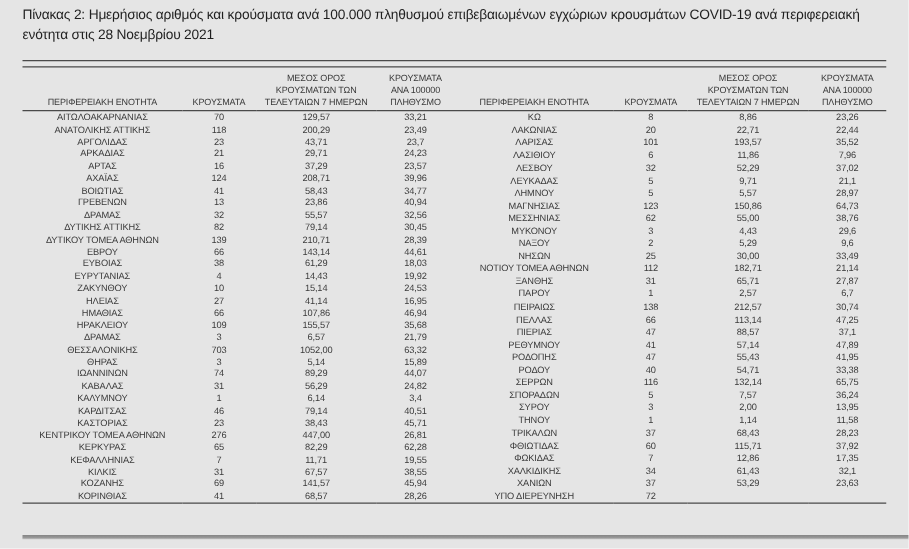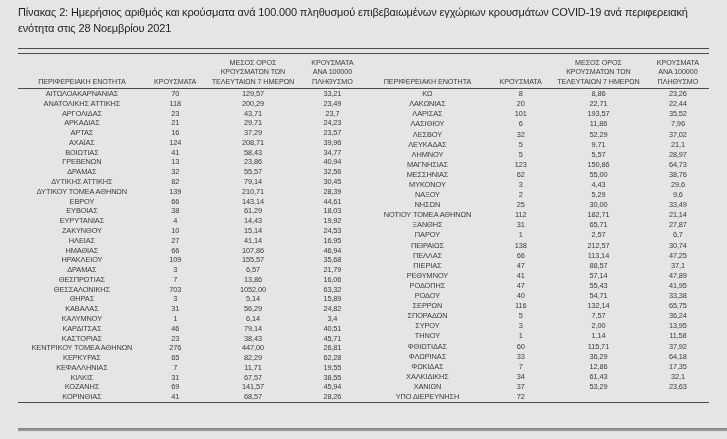--- a/index.html
+++ b/index.html
@@ -179,36 +179,36 @@
             <td>155,57</td>
             <td>35,68</td>
           </tr>
           <tr>
             <td>ΔΡΑΜΑΣ</td>
             <td>3</td>
             <td>6,57</td>
             <td>21,79</td>
           </tr>
           <tr>
-            <td>ΘΕΣΠΡΩΤΙΑΣ</td>
-            <td>7</td>
-            <td>13,86</td>
-            <td>16,06</td>
-          </tr>
-          <tr>
             <td>ΘΕΣΣΑΛΟΝΙΚΗΣ</td>
             <td>703</td>
             <td>1052,00</td>
             <td>63,32</td>
           </tr>
           <tr>
             <td>ΘΗΡΑΣ</td>
             <td>3</td>
             <td>5,14</td>
             <td>15,89</td>
+          </tr>
+          <tr>
+            <td>ΙΩΑΝΝΙΝΩΝ</td>
+            <td>74</td>
+            <td>89,29</td>
+            <td>44,07</td>
           </tr>
           <tr>
             <td>ΚΑΒΑΛΑΣ</td>
             <td>31</td>
             <td>56,29</td>
             <td>24,82</td>
           </tr>
           <tr>
             <td>ΚΑΛΥΜΝΟΥ</td>
             <td>1</td>
@@ -426,32 +426,32 @@
             <td>2,00</td>
             <td>13,95</td>
           </tr>
           <tr>
             <td>ΤΗΝΟΥ</td>
             <td>1</td>
             <td>1,14</td>
             <td>11,58</td>
           </tr>
           <tr>
+            <td>ΤΡΙΚΑΛΩΝ</td>
+            <td>37</td>
+            <td>68,43</td>
+            <td>28,23</td>
+          </tr>
+          <tr>
             <td>ΦΘΙΩΤΙΔΑΣ</td>
             <td>60</td>
             <td>115,71</td>
             <td>37,92</td>
           </tr>
           <tr>
-            <td>ΦΛΩΡΙΝΑΣ</td>
-            <td>33</td>
-            <td>36,29</td>
-            <td>64,18</td>
-          </tr>
-          <tr>
             <td>ΦΩΚΙΔΑΣ</td>
             <td>7</td>
             <td>12,86</td>
             <td>17,35</td>
           </tr>
           <tr>
             <td>ΧΑΛΚΙΔΙΚΗΣ</td>
             <td>34</td>
             <td>61,43</td>
             <td>32,1</td>

